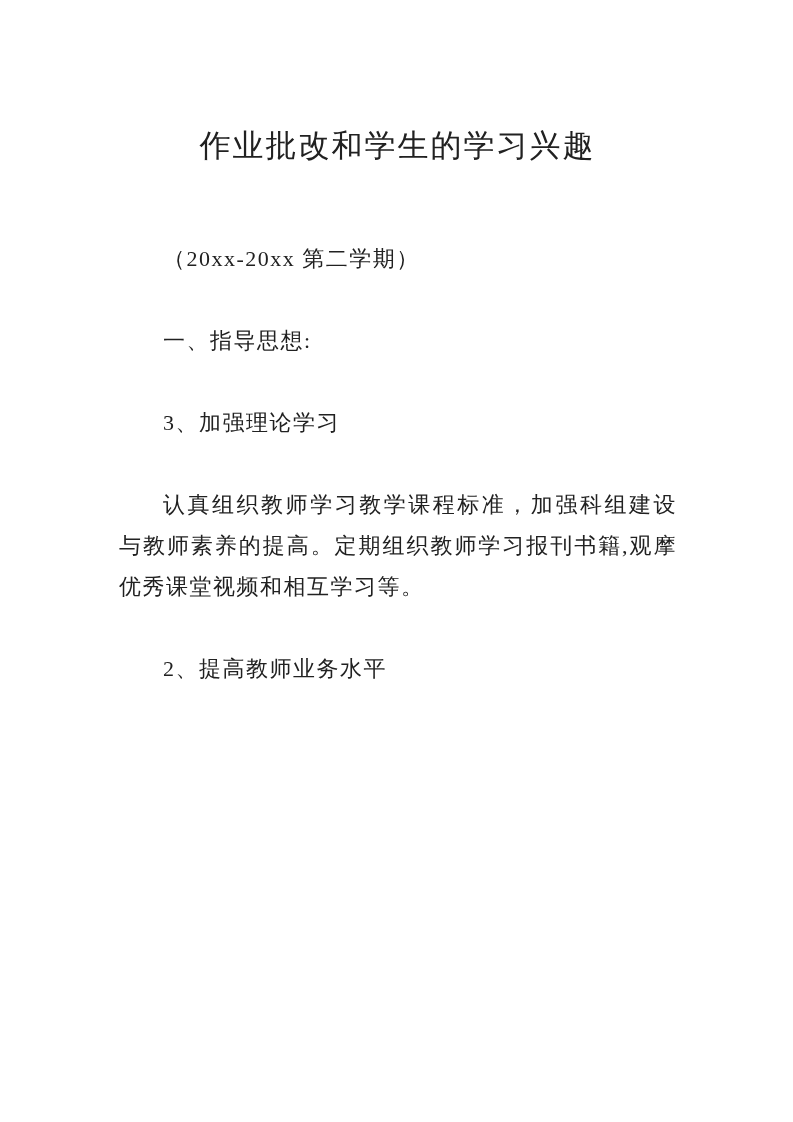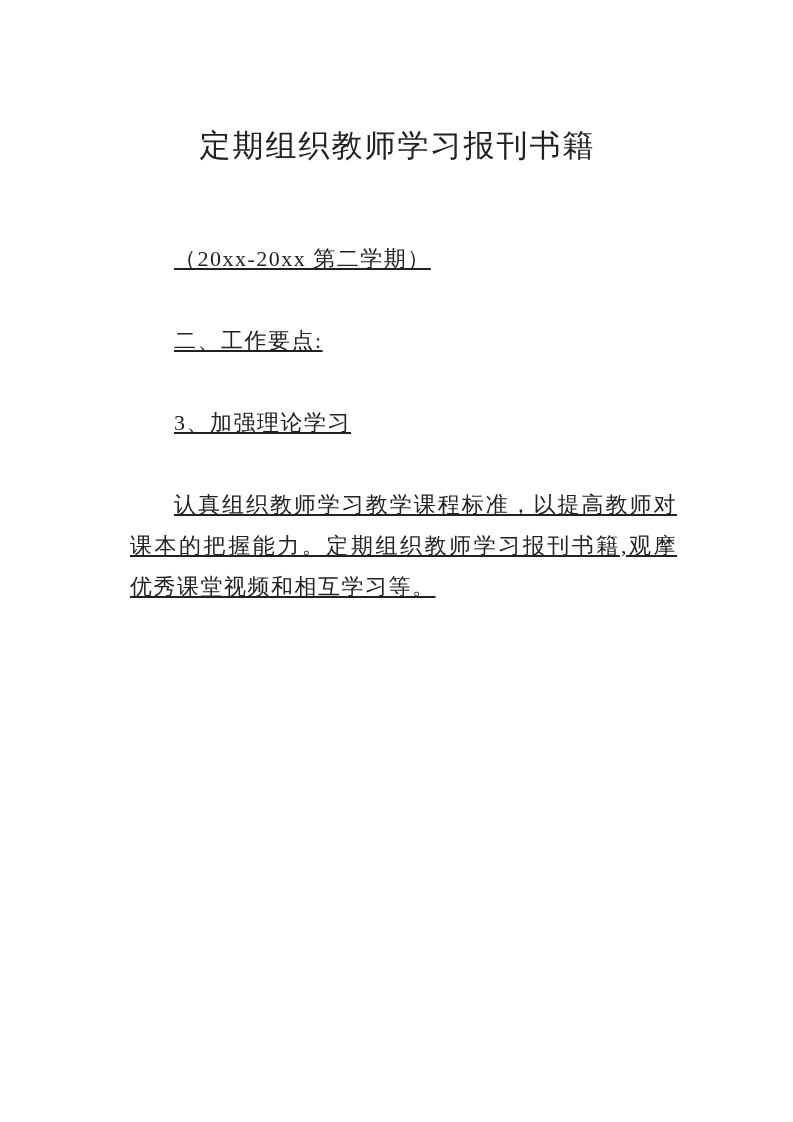--- a/index.html
+++ b/index.html
@@ -23,43 +23,43 @@
     font-weight: 500;
     text-align: center;
     margin: 0 0 70px 0;
     line-height: 44px;
     letter-spacing: 2px;
     white-space: nowrap;
   }
   .block {
     font-size: 22px;
     line-height: 41px;
-    margin: 0 0 41px 12px;
+    margin: 0 0 41px 1px;
     letter-spacing: 1.5px;
-    text-decoration: underline;
   }
   .indent {
     text-indent: 2em;
   }
   .para {
     text-align: justify;
     text-justify: inter-character;
   }
 </style>
 </head>
 <body>
 
 <div class="page">
 
-  <h1 class="doc-title">定期组织教师学习报刊书籍</h1>
+  <h1 class="doc-title">作业批改和学生的学习兴趣</h1>
 
   <p class="block indent">（20xx-20xx 第二学期）</p>
 
+  <p class="block indent">一、指导思想:</p>
 
 
-  <p class="block indent">二、工作要点:</p>
 
   <p class="block indent">3、加强理论学习</p>
 
-  <p class="block indent para">认真组织教师学习教学课程标准，以提高教师对课本的把握能力。定期组织教师学习报刊书籍,观摩优秀课堂视频和相互学习等。</p>
+  <p class="block indent para">认真组织教师学习教学课程标准，加强科组建设与教师素养的提高。定期组织教师学习报刊书籍,观摩优秀课堂视频和相互学习等。</p>
 
+  <p class="block indent">2、提高教师业务水平</p>
 
 </div>
 
 </body></html>

